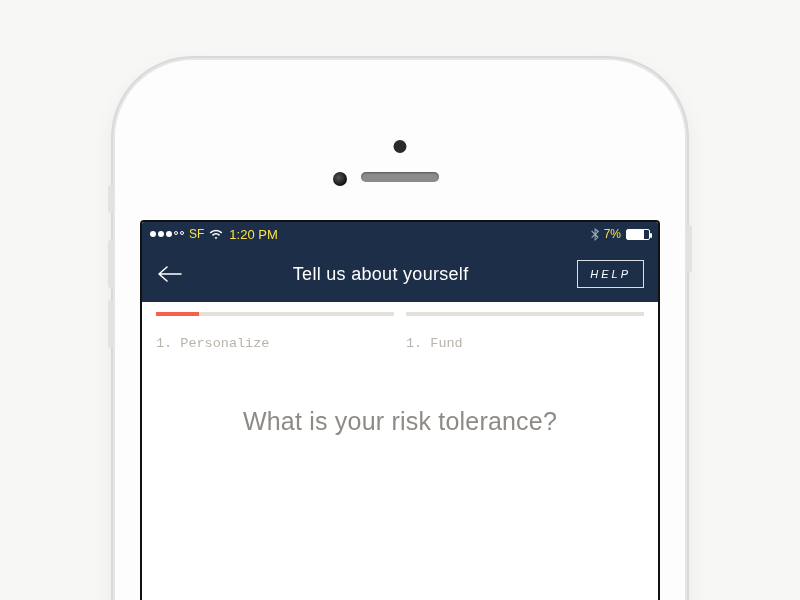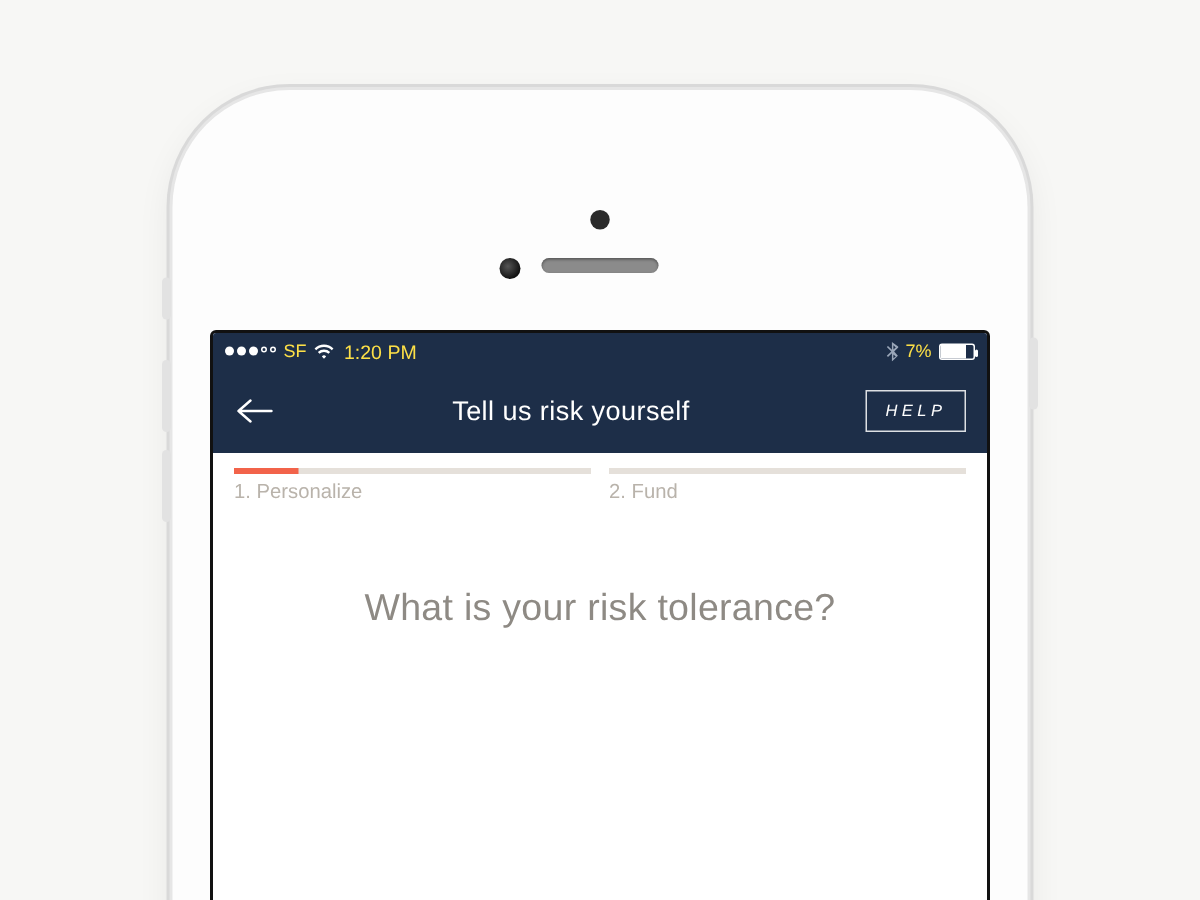--- a/index.html
+++ b/index.html
@@ -127,23 +127,24 @@
     height:4px;
     background:#e5e0da;
     position:relative;
     overflow:hidden;
   }
   .step-bar .fill {
     position:absolute; left:0; top:0; bottom:0;
     background:#f2634a;
   }
   .step-label {
-    margin-top:4px;
+    margin-top:20px;
     font-size:13.5px;
     color:#b9b3ab;
+    font-family:Liberation Mono, monospace;
   }
 
   
   .question-area {
     padding:56px 30px 0 30px;
     text-align:center;
   }
   .question {
     font-size:25px;
     color:#8e8a84;
@@ -195,36 +196,36 @@
         </span>
       </div>
     </div>
 
     <div class="navheader">
       <div class="back-btn">
         <svg width="26" height="18" viewBox="0 0 26 18">
           <path stroke="#fff" stroke-width="1.6" fill="none" stroke-linecap="round" stroke-linejoin="round" d="M10 2 2 9l8 7M2 9h22"></path>
         </svg>
       </div>
-      <div class="nav-title">Tell us risk yourself</div>
+      <div class="nav-title">Tell us about yourself</div>
       <button class="help-btn">HELP</button>
     </div>
 
     <div class="steps">
       <div class="step">
         <div class="step-bar">
             <div class="fill" style="width:18%"></div>
           </div>
         <div class="step-label">1. Personalize</div>
       </div>
       <div class="step">
         <div class="step-bar">
             <div class="fill" style="width:0%"></div>
           </div>
-        <div class="step-label">2. Fund</div>
+        <div class="step-label">1. Fund</div>
       </div>
     </div>
 
     <div class="question-area">
       <div class="question">What is your risk tolerance?</div>
     </div>
 
   </div>
 </div>
 

